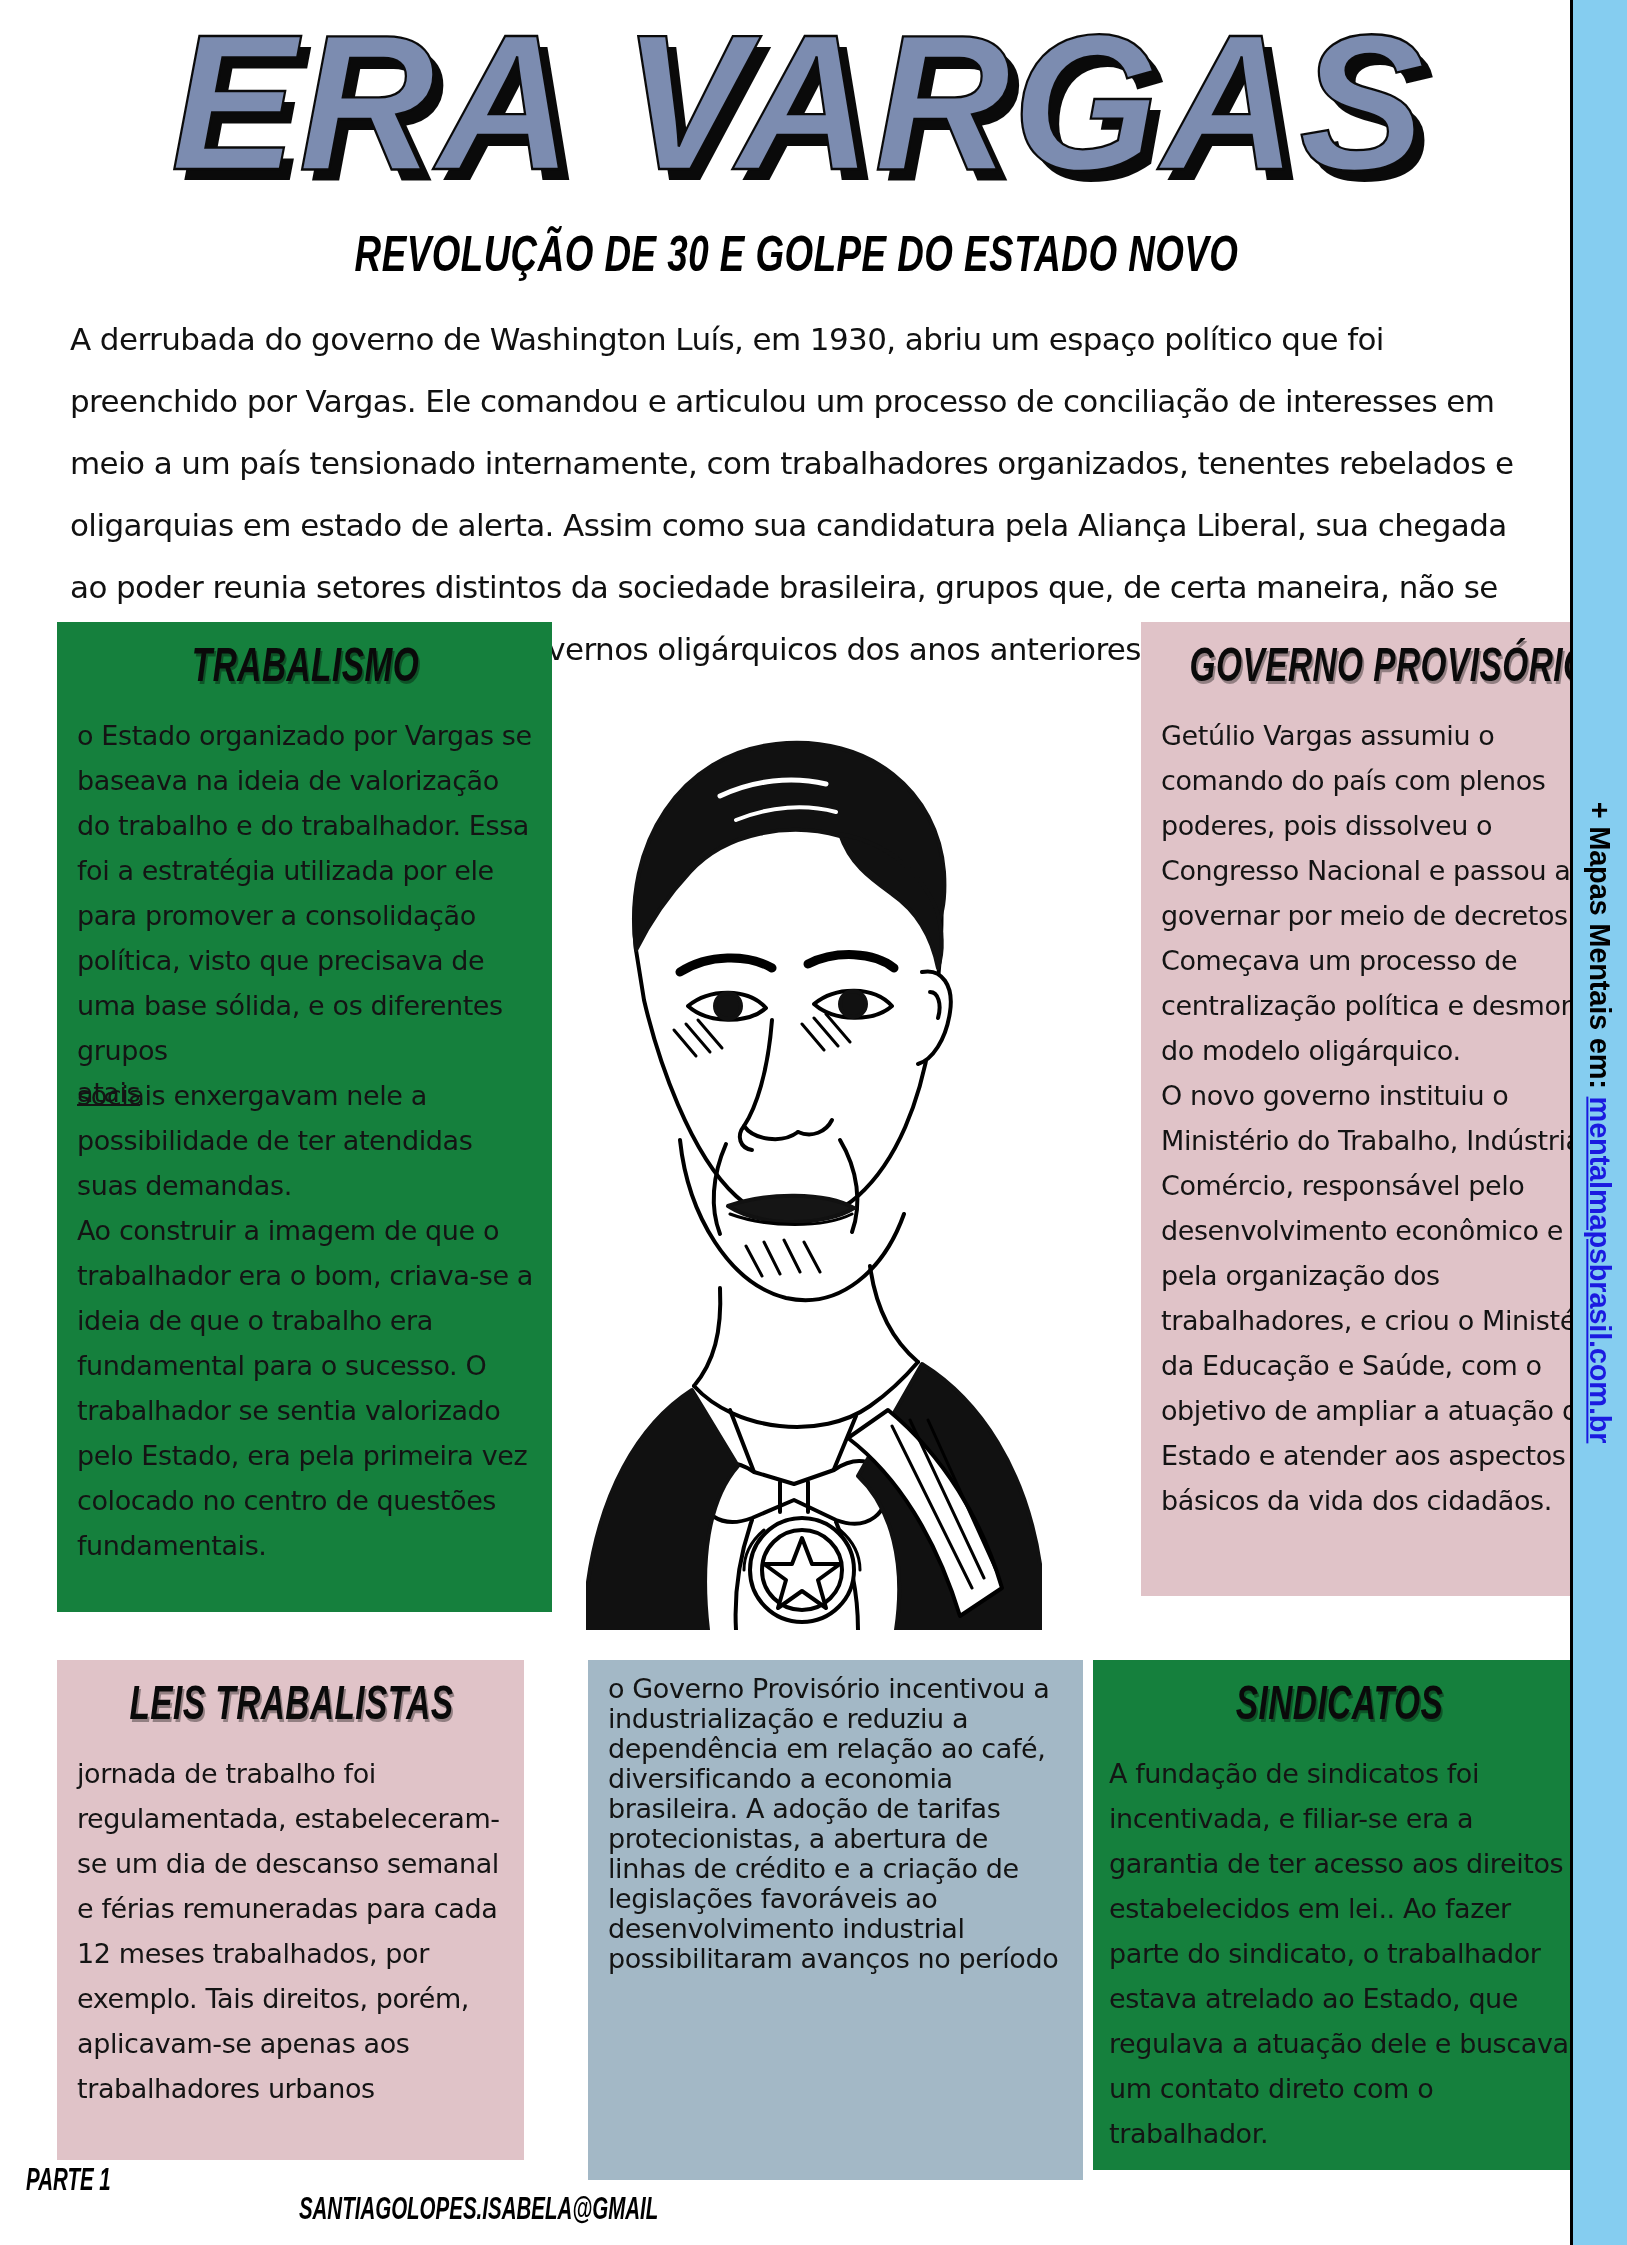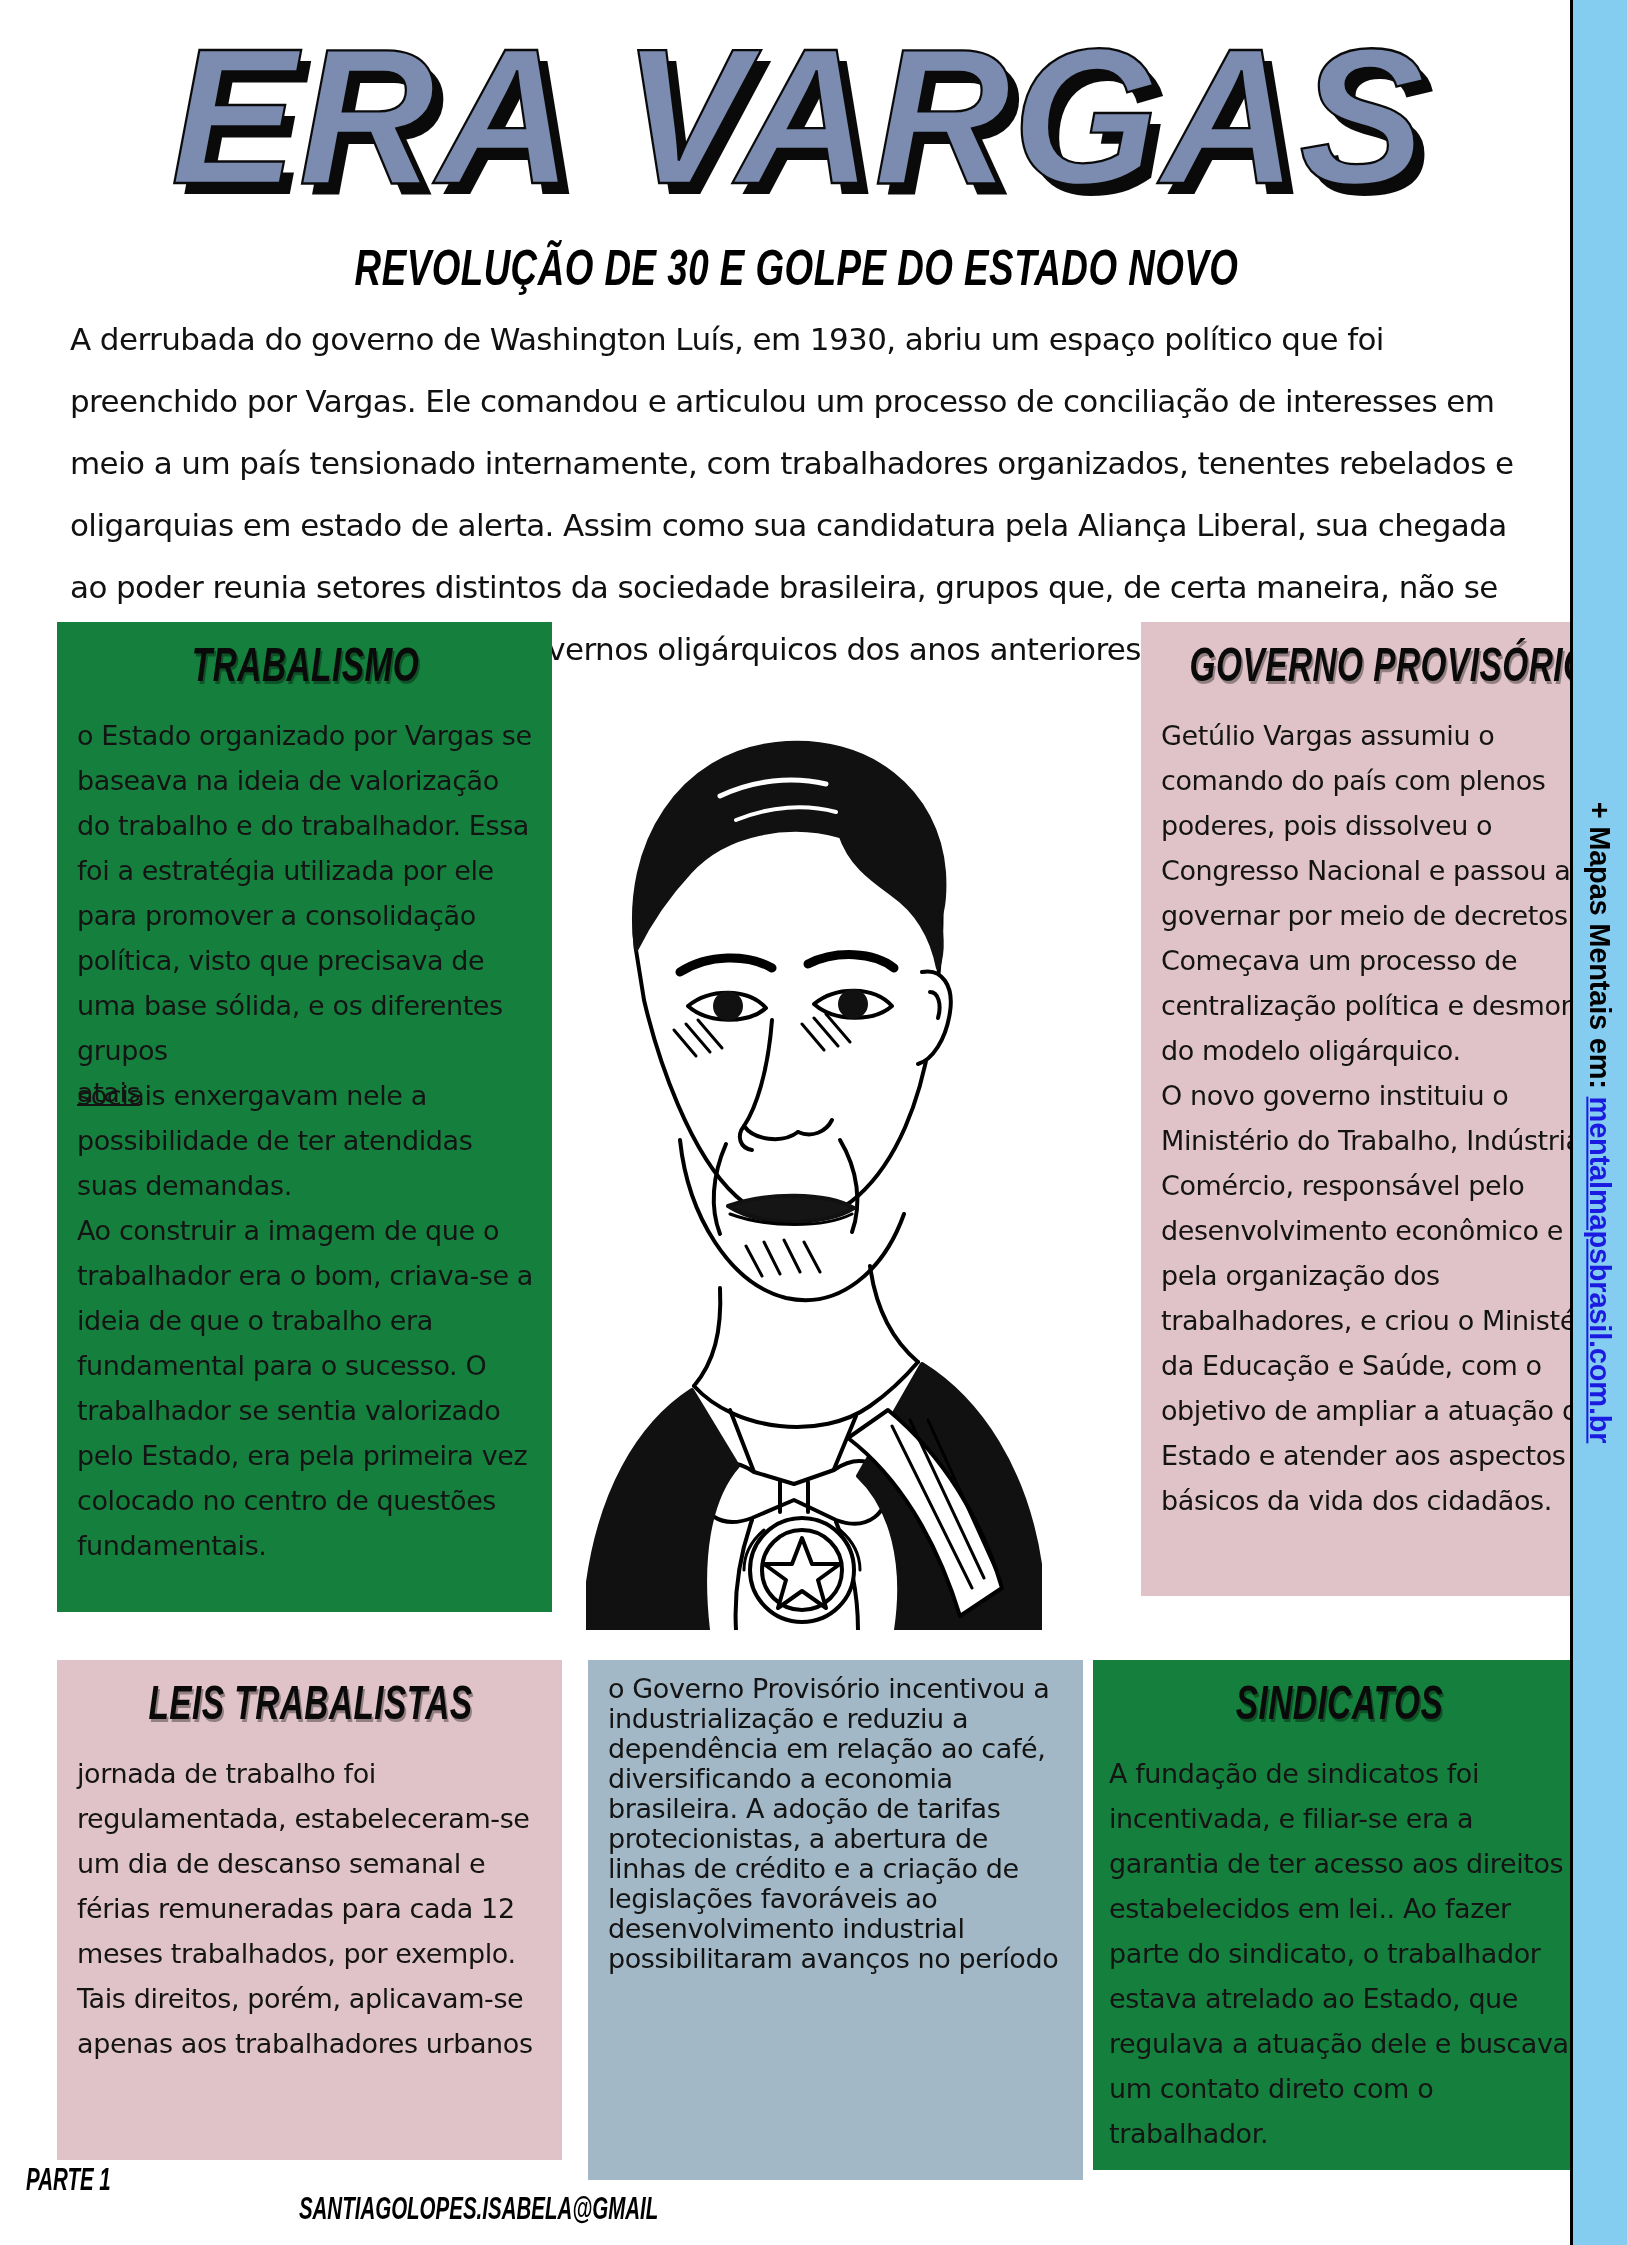--- a/index.html
+++ b/index.html
@@ -17,21 +17,21 @@
   }
   #promo-inner {
     transform: rotate(90deg); white-space: nowrap;
     font-family: "Liberation Sans", sans-serif;
     font-weight: bold; font-size: 29px; letter-spacing: -0.2px;
   }
   .promo-black { color: #000; }
   .promo-link { color: #1a1ae0; text-decoration: underline; }
 
   
-  #header { position: absolute; left: 0; top: 14px; width: 1570px; }
+  #header { position: absolute; left: 0; top: 0; width: 1570px; }
   #main-title {
     text-align: center; margin-top: 6px;
     font-family: "Liberation Sans", sans-serif;
     font-weight: bold; font-style: italic;
     font-size: 168px; line-height: 1.0;
     color: #7c8cb0;
     letter-spacing: 2px;
     transform: scaleX(1.12) scaleY(1.15);
     transform-origin: center top;
     text-shadow: 9px 9px 0 #0a0a0a;
@@ -82,21 +82,21 @@
   
   .overlap-wrap { position: relative; }
   .overlap-ghost {
     position: absolute; left: 0; top: -3px;
     color: #141414; pointer-events: none; text-decoration: underline;
   }
 
   
   #panel-trabalismo      { left: 57px;   top: 622px;  width: 495px;  height: 990px; }
   #panel-governo         { left: 1141px; top: 622px;  width: 495px;  height: 974px; }
-  #panel-leis            { left: 57px;   top: 1660px; width: 505px;  height: 500px; }
+  #panel-leis            { left: 57px;   top: 1660px; width: 467px;  height: 500px; }
   #panel-industrializacao{ left: 588px;  top: 1660px; width: 495px;  height: 520px; }
   #panel-sindicatos      { left: 1093px; top: 1660px; width: 495px;  height: 510px; padding-left: 16px; }
 
   #panel-industrializacao .panel-body { line-height: 30px; }
 
   
   #portrait {
     position: absolute; left: 540px; top: 620px; width: 565px; height: 1010px;
   }
   #portrait svg { width: 100%; height: 100%; }

